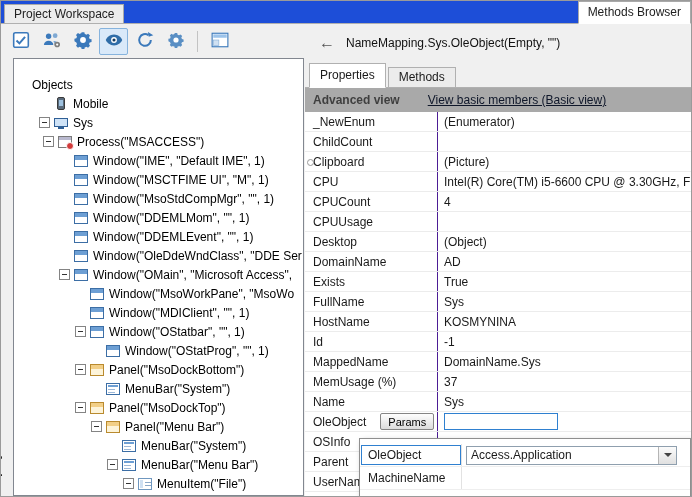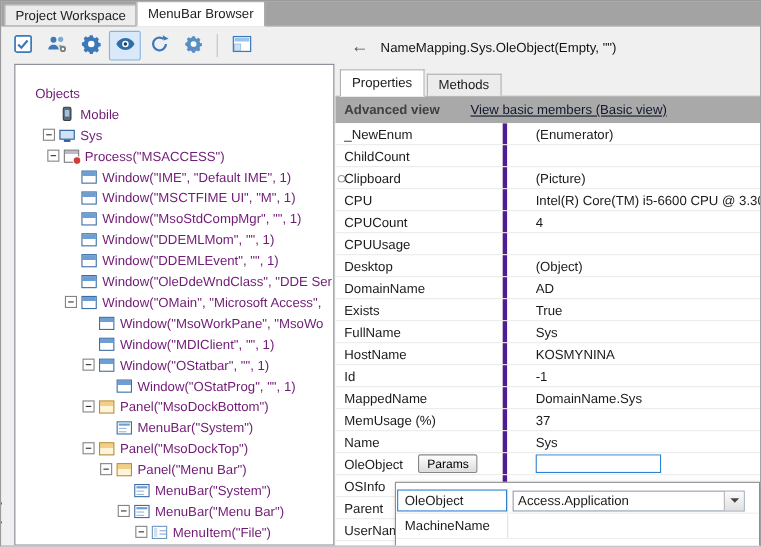--- a/index.html
+++ b/index.html
@@ -2,42 +2,42 @@
 <html><head>
 <meta charset="utf-8">
 <style>
   html,body{margin:0;padding:0;background:#fff;}
   .app{position:relative;width:692px;height:497px;background:#f0f0f0;
        font-family:"Liberation Sans",sans-serif;font-size:12px;color:#1a1a1a;
        overflow:hidden;border:1px solid #9a9a9a;box-sizing:border-box;}
 
   
   .tabbar{position:absolute;left:0;top:0;right:0;height:23px;display:flex;align-items:flex-end;
-          padding-left:3px;border-bottom:1px solid #b0b0b0;background:#a3a3a3;box-sizing:border-box;}
+          padding-left:3px;border-bottom:1px solid #b0b0b0;background:#1d4ed8;box-sizing:border-box;justify-content:space-between;}
   .wtab{height:18px;line-height:18px;padding:0 9px;border:1px solid #a9a9a9;border-bottom:none;
         background:#ececec;color:#222;}
   .wtab.active{background:#fff;height:21px;line-height:21px;margin-bottom:-1px;border-bottom:1px solid #fff;}
 
   
   .toolbar{position:absolute;left:5px;top:26px;height:28px;display:flex;align-items:center;gap:2px;}
   .tbtn{width:29px;height:27px;display:flex;align-items:center;justify-content:center;
         border:1px solid transparent;border-radius:2px;background:transparent;padding:0;}
   .tbtn.pressed{background:#d9e9f9;border-color:#86b3dd;}
   .tsep{width:1px;height:21px;background:#c3c3c3;margin:0 5px;}
 
   
   .tree-panel{position:absolute;left:12px;top:57px;width:291px;bottom:0;background:#fff;
               border:1px solid #828790;overflow:hidden;padding-top:16px;box-sizing:border-box;}
   .trow{display:flex;align-items:center;height:19px;white-space:nowrap;}
   .lv0{padding-left:4px}.lv1{padding-left:25px}.lv2{padding-left:29px}.lv3{padding-left:45px}
   .lv4{padding-left:61px}.lv5{padding-left:77px}.lv6{padding-left:93px}.lv7{padding-left:109px}.lv8{padding-left:125px}
   .exp{width:9px;height:9px;border:1px solid #848484;background:#fff;flex:none;position:relative;margin-right:2px;box-sizing:content-box;}
   .exp::before{content:"";position:absolute;left:2px;top:4px;width:5px;height:1px;background:#333;}
   .exp.hide{visibility:hidden;}
-  .tlabel{margin-left:1px;color:#701a75;}
+  .tlabel{margin-left:1px;color:#000000;}
   .ticon{width:14px;height:12px;margin:0 4px 0 2px;flex:none;position:relative;box-sizing:border-box;}
   .i-window{border:1px solid #3c6ea5;background:linear-gradient(#6d9fd4 0,#6d9fd4 4px,#fff 4px);}
   .i-process{border:1px solid #7a7a7a;background:linear-gradient(#b9b9cf 0,#b9b9cf 3px,#fff 3px);}
   .i-process::after{content:"";position:absolute;right:-3px;bottom:-3px;width:6px;height:6px;border-radius:50%;
                     background:#d23b3b;border:1px solid #fff;}
   .i-sys{height:9px;border:1px solid #2f5f96;background:#cfe3f7;}
   .i-sys::after{content:"";position:absolute;left:3px;bottom:-3px;width:6px;height:2px;background:#2f5f96;}
   .i-mobile{width:8px;height:13px;border:1px solid #3a3a3a;border-radius:2px;background:#5a6b7c;margin-left:5px;margin-right:7px;}
   .i-mobile::before{content:"";position:absolute;left:1px;top:2px;right:1px;bottom:3px;background:#9fc2e0;}
   .i-panel{border:1px solid #b98a2e;background:linear-gradient(#f2cf87 0,#f2cf87 4px,#fdf4da 4px);}
@@ -57,23 +57,23 @@
   .back{font-size:16px;color:#555;background:none;border:none;padding:0;font-family:inherit;}
   .obj-title{color:#111;}
   .ptabs{height:26px;flex:none;display:flex;align-items:flex-end;padding-left:4px;border-bottom:1px solid #b0b0b0;box-sizing:border-box;}
   .ptab{height:19px;line-height:19px;padding:0 10px;border:1px solid #b0b0b0;border-bottom:none;background:#ececec;margin-right:2px;}
   .ptab.active{background:#fff;height:23px;line-height:23px;margin-bottom:-1px;border-bottom:1px solid #fff;}
   .adv{height:24px;flex:none;background:#a9a9a9;display:flex;align-items:center;padding-left:8px;gap:28px;}
   .adv-title{font-weight:bold;color:#3f3f3f;}
   .adv-link{color:#0f172a;text-decoration:underline;cursor:pointer;}
   .pgrid{flex:1;background:#fff;overflow:hidden;}
   .prow{display:flex;height:20px;border-bottom:1px solid #ececec;align-items:center;box-sizing:border-box;}
-  .pname{width:156px;flex:none;height:100%;display:flex;align-items:center;padding-left:8px;
-         border-right:4px solid #4c1d95;position:relative;box-sizing:border-box;}
-  .pval{flex:1;padding-left:6px;white-space:nowrap;overflow:hidden;margin-left:20px;}
+  .pname{width:133px;flex:none;height:100%;display:flex;align-items:center;padding-left:8px;
+         border-right:1px solid #4c1d95;position:relative;box-sizing:border-box;}
+  .pval{flex:1;padding-left:6px;white-space:nowrap;overflow:hidden;}
   .marker{position:absolute;left:2px;top:7px;width:5px;height:5px;border:1px solid #999;border-radius:50%;}
   .params-btn{margin-left:14px;height:17px;padding:0 7px;font-size:11px;border:1px solid #858585;
               background:linear-gradient(#fefefe,#dcdcdc);border-radius:2px;font-family:inherit;}
   .ole-editor{width:112px;height:15px;border:1px solid #2f80d0;background:#fff;}
 
   
   .popup{position:absolute;left:358px;top:437px;width:332px;height:70px;background:#fff;
          border:1px solid #8f8f8f;box-shadow:3px 3px 6px rgba(0,0,0,.35);padding-top:5px;
          box-sizing:border-box;z-index:5;}
   .pprow{display:flex;height:23px;align-items:center;border-bottom:1px solid #eee;box-sizing:border-box;}
@@ -87,21 +87,21 @@
             display:flex;align-items:center;justify-content:center;flex:none;}
   .arrow-down{width:0;height:0;border-left:4px solid transparent;border-right:4px solid transparent;border-top:4px solid #444;}
 </style>
 </head>
 <body>
 
 <div class="app">
 
   <div class="tabbar">
     <div class="wtab">Project Workspace</div>
-    <div class="wtab active">MenuBar Browser</div>
+    <div class="wtab active">Methods Browser</div>
   </div>
 
   <div class="toolbar">
     <button class="tbtn">
       <span><svg width="18" height="18" viewBox="0 0 16 16">
             <rect x="1.5" y="1.5" width="13" height="13" rx="1.5" fill="#fff" stroke="#3b79bb" stroke-width="1.4"></rect>
             <path d="M4 8.4l2.6 2.6 5-5.8" fill="none" stroke="#3b79bb" stroke-width="1.8"></path>
           </svg></span>
     </button>
     <button class="tbtn">

